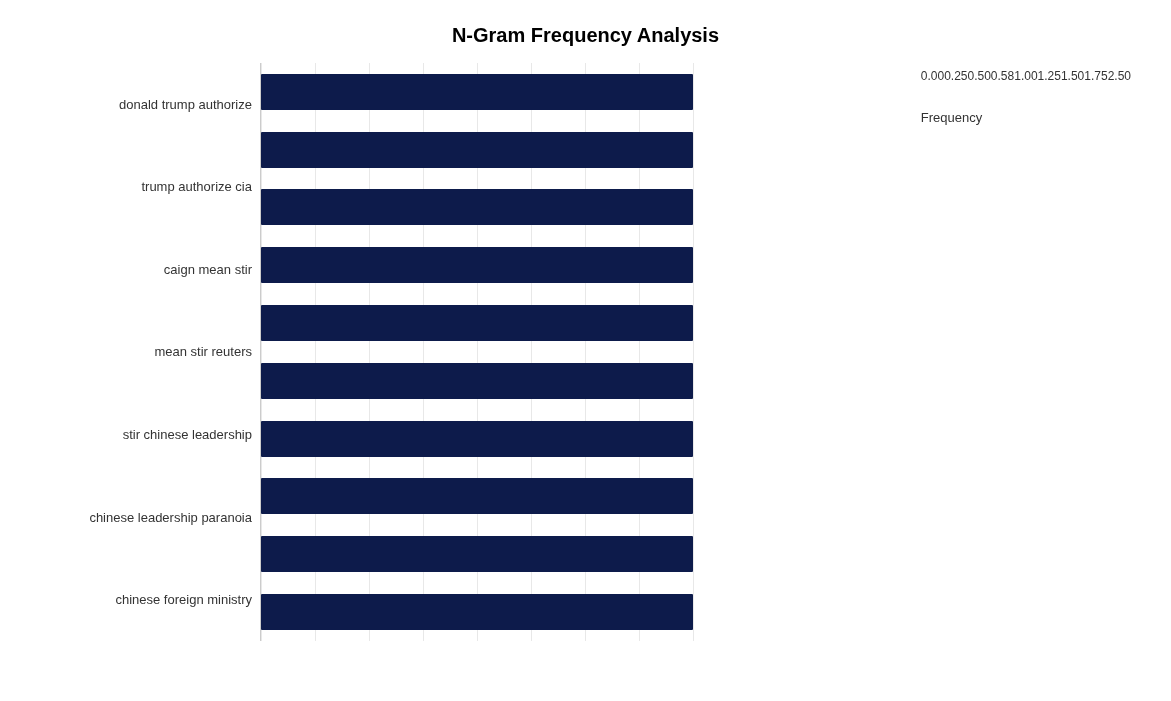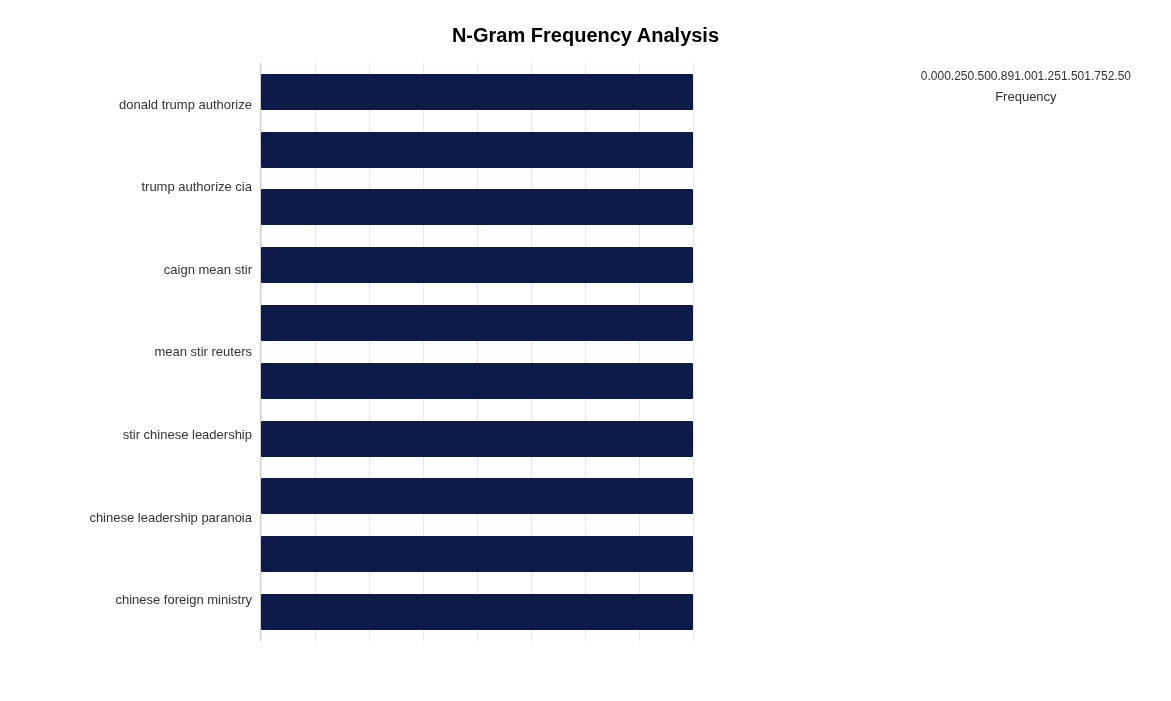--- a/index.html
+++ b/index.html
@@ -93,33 +93,33 @@
     .bar {
       height: 36px;
       background: #0d1b4b;
       border-radius: 1px;
     }
     .x-axis-section {
       margin-left: 220px;
       padding-left: 8px;
       display: flex;
       flex-direction: column;
+      gap: 21px;
     }
     .x-axis-ticks {
       display: flex;
       justify-content: space-between;
       padding-top: 6px;
     }
     .x-tick {
       font-size: 12px;
       color: #333333;
       text-align: center;
     }
     .x-axis-label {
-      text-align: center;
       font-size: 13px;
       color: #333333;
       margin-top: 6px;
     }
   </style>
 </head>
 <body>
 
 <div class="chart-container">
   <div class="chart-title">N-Gram Frequency Analysis</div>
@@ -178,21 +178,21 @@
               <div class="bar" style="width: 100%; background: rgb(13, 27, 75);"></div>
             </div>
           </div>
       </div>
     </div>
     <div class="x-axis-section">
       <div class="x-axis-ticks" id="x-axis-ticks">
           <div class="x-tick">0.00</div>
           <div class="x-tick">0.25</div>
           <div class="x-tick">0.50</div>
-          <div class="x-tick">0.89</div>
+          <div class="x-tick">0.58</div>
           <div class="x-tick">1.00</div>
           <div class="x-tick">1.25</div>
           <div class="x-tick">1.50</div>
           <div class="x-tick">1.75</div>
           <div class="x-tick">2.50</div>
         </div>
       <div class="x-axis-label">Frequency</div>
     </div>
   </div>
 </div>

